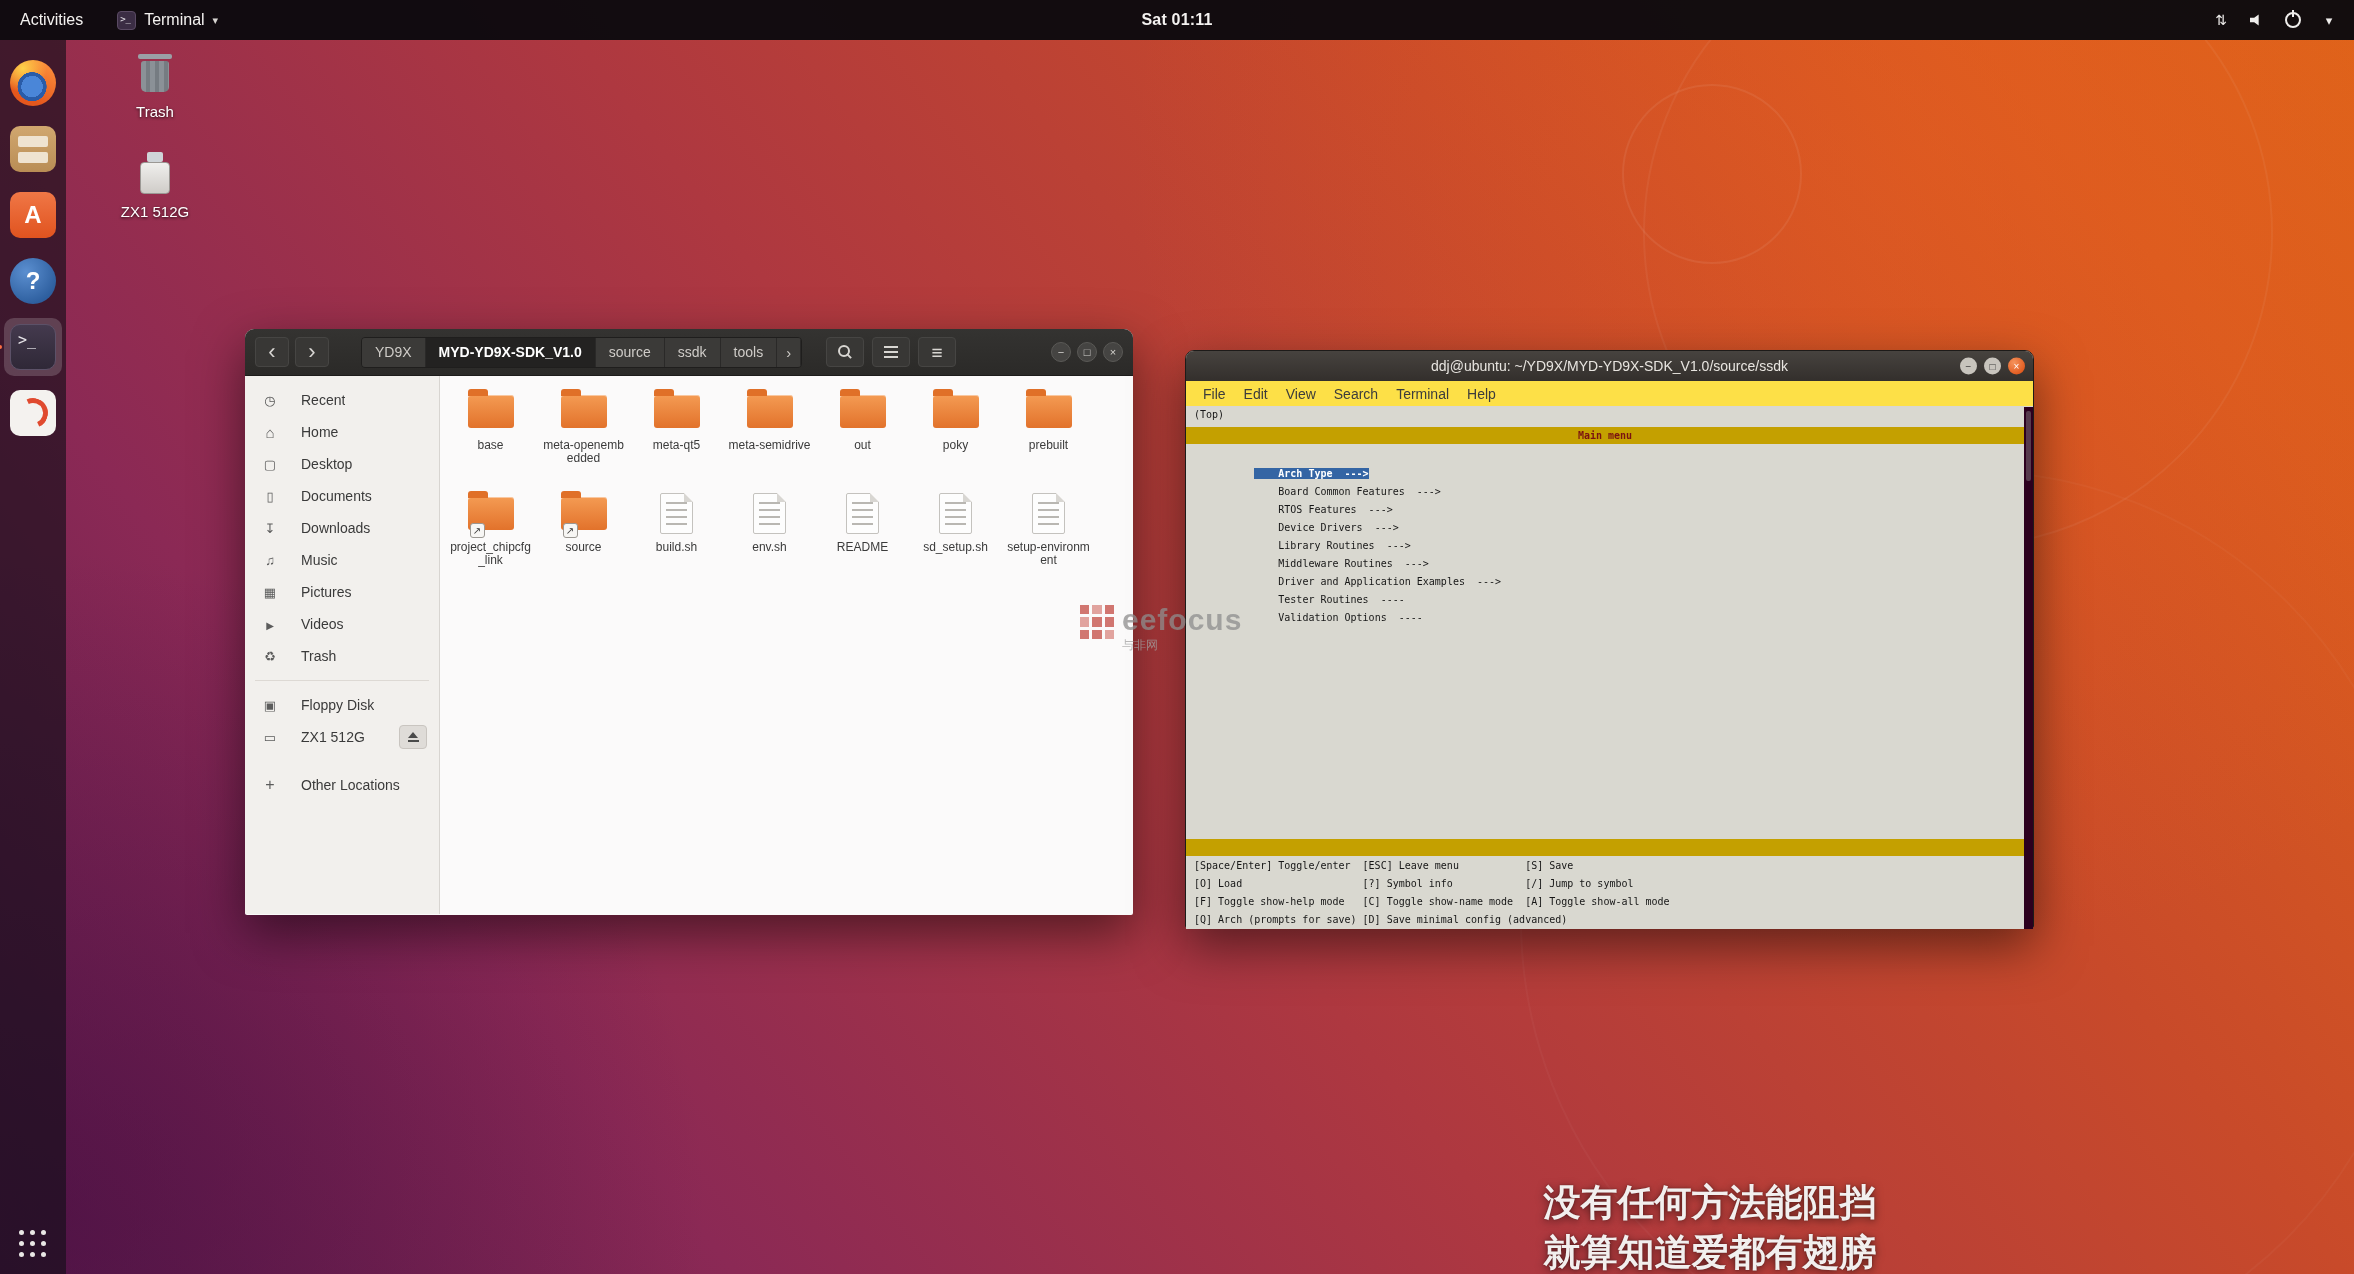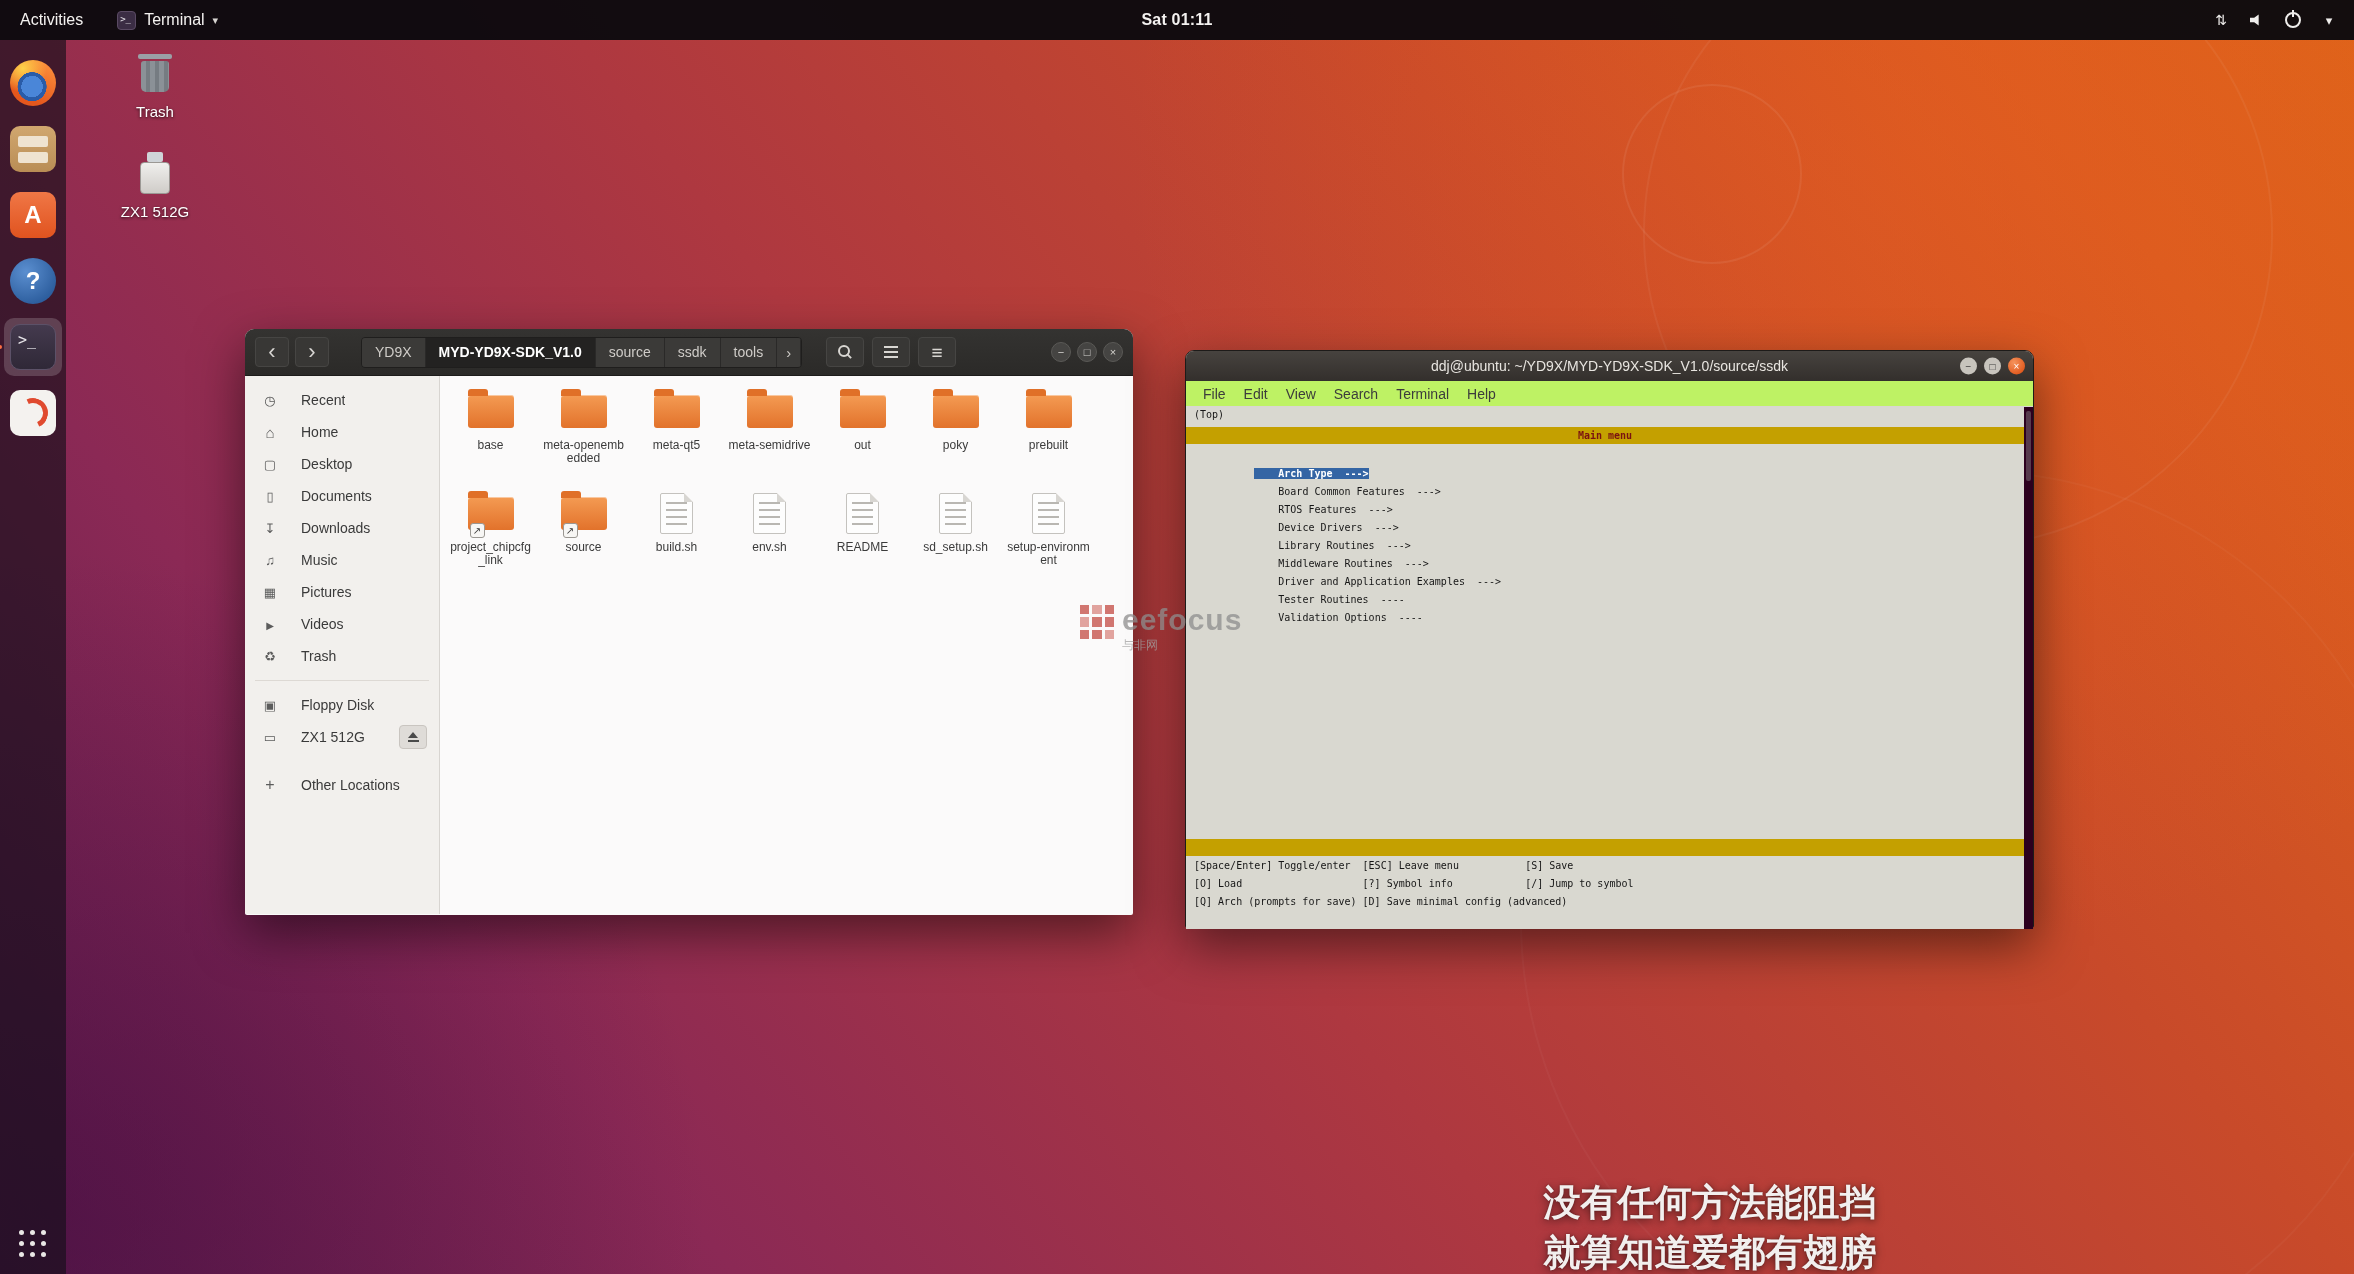--- a/index.html
+++ b/index.html
@@ -121,21 +121,21 @@
   .file-cell.link .emblem{display:block;}
   .f-label{margin-top:5px;font-size:12px;line-height:13px;color:#3b3b3b;text-align:center;max-width:84px;word-break:break-all;}
 
   
   #term{left:1185px;top:350px;width:849px;height:578px;background:#d9d8d0;border:1px solid #1d1b19;}
   .t-titlebar{height:30px;background:linear-gradient(#47433f,#332f2c);border-radius:8px 8px 0 0;position:relative;
               display:flex;align-items:center;justify-content:center;color:#e8e5e0;font-size:14px;}
   .t-winctl{position:absolute;right:8px;top:50%;transform:translateY(-50%);display:flex;gap:7px;align-items:center;}
   .twc{width:17px;height:17px;border-radius:50%;background:#c8c4bd;color:#3a3a3a;font-size:10px;display:flex;align-items:center;justify-content:center;}
   .twc.close{background:radial-gradient(circle at 35% 30%,#f5935c,#e25a1e 75%);color:#fff;}
-  .t-menubar{height:26px;background:#bef264;border-bottom:1px solid #d9d6d1;display:flex;align-items:center;padding-left:8px;}
+  .t-menubar{height:26px;background:#fde047;border-bottom:1px solid #d9d6d1;display:flex;align-items:center;padding-left:8px;}
   .t-menu-item{padding:0 9px;font-size:14px;color:#3c3c3c;}
   .t-content{position:relative;height:522px;background:#d9d8d0;font-family:"DejaVu Sans Mono",monospace;font-size:10px;color:#161616;overflow:hidden;}
   .t-scrollstrip{position:absolute;right:0;top:0;width:9px;height:100%;background:#2c001e;}
   .t-scrollstrip::before{content:"";position:absolute;left:2px;top:4px;width:5px;height:70px;background:#563a4d;border-radius:2px;}
   .nc-top{position:absolute;left:8px;top:2px;white-space:pre;}
   .nc-bar{position:absolute;left:0;right:9px;height:17px;background:#c4a000;color:#7a1210;font-weight:bold;text-align:center;line-height:17px;}
   .nc-titlebar{top:20px;}
   .nc-sepbar{top:432px;}
   .nc-list{position:absolute;left:0;top:40px;right:9px;}
   .nc-line{height:18px;line-height:18px;white-space:pre;padding-left:8px;}
@@ -494,20 +494,21 @@
         </div>
         <div class="nc-line">
           <span class="nc-text">    Validation Options  ----</span>
         </div>
       </div>
     <div class="nc-bar nc-sepbar"></div>
     <div class="nc-help">
 
     <div class="nc-help-line">[Space/Enter] Toggle/enter  [ESC] Leave menu           [S] Save</div>
         <div class="nc-help-line">[O] Load                    [?] Symbol info            [/] Jump to symbol</div>
+        <div class="nc-help-line">[F] Toggle show-help mode   [C] Toggle show-name mode  [A] Toggle show-all mode</div>
         <div class="nc-help-line">[Q] Arch (prompts for save) [D] Save minimal config (advanced)</div>
       </div>
     <div class="t-scrollstrip"></div>
   </div>
 </div>
 
 <div class="watermark">
   <div class="wm-grid">
     <i></i>
       <i></i>

